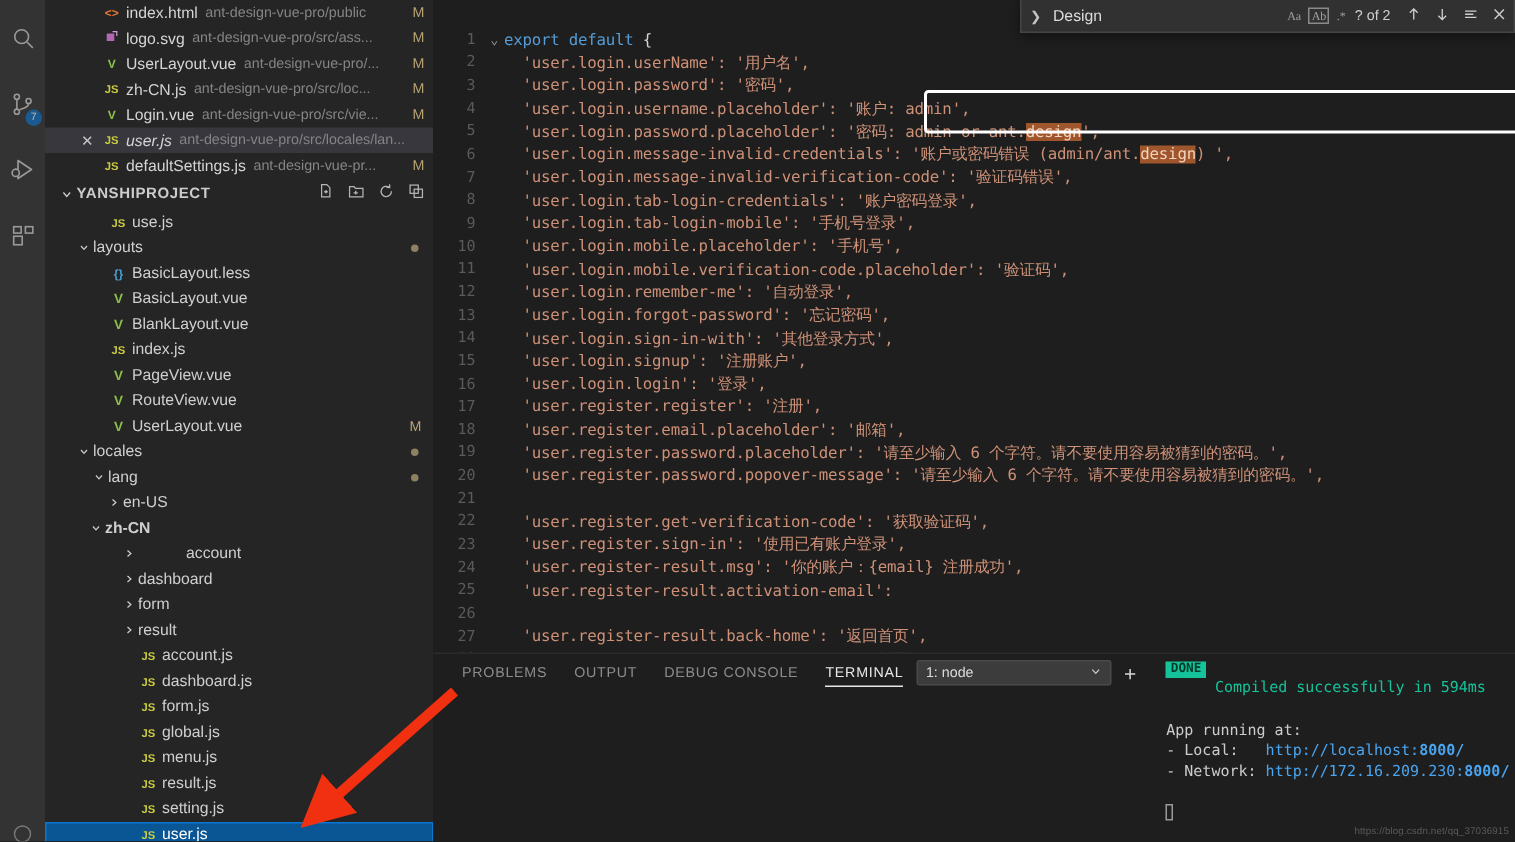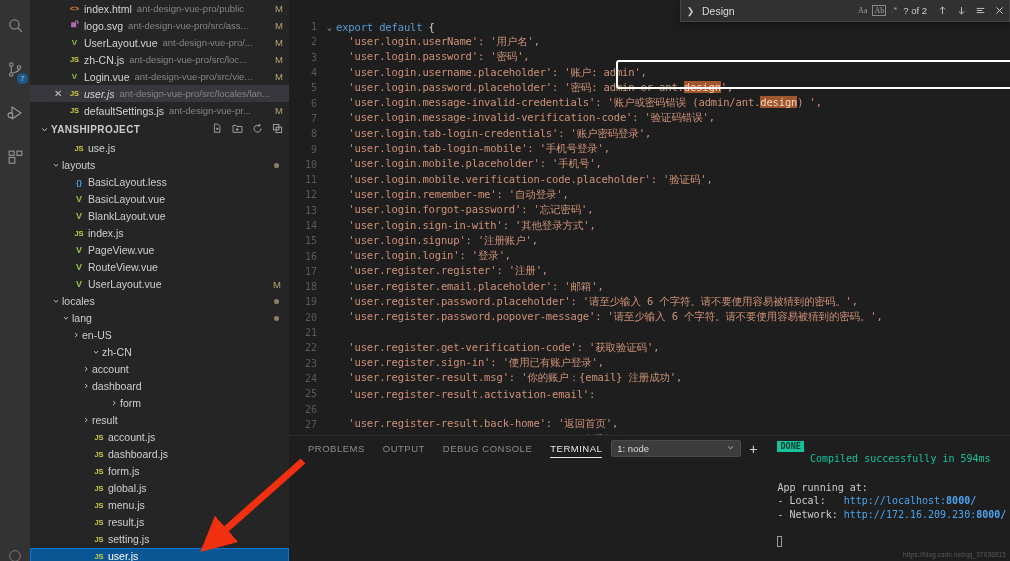--- a/index.html
+++ b/index.html
@@ -341,45 +341,45 @@
           <span class="dot"></span>
         </div>
         <div class="tr" style="padding-left: 40px;">
           <span class="tr-arrow">
             <svg width="8" height="8" viewBox="0 0 16 16" fill="none" stroke="#cccccc" stroke-width="1.7">
               <path d="M6 4 L10.5 8 L6 12"></path>
             </svg>
           </span>
           <span class="tr-label">en-US</span>
         </div>
-        <div class="tr" style="padding-left: 60px;">
+        <div class="tr" style="padding-left: 28px; font-weight: bold;">
           <span class="tr-arrow">
             <svg width="8" height="8" viewBox="0 0 16 16" fill="none" stroke="#cccccc" stroke-width="1.7">
               <path d="M4 6 L8 10.5 L12 6"></path>
             </svg>
           </span>
           <span class="tr-label">zh-CN</span>
         </div>
-        <div class="tr" style="padding-left: 50px;">
+        <div class="tr" style="padding-left: 50px; gap: 32px;">
           <span class="tr-arrow">
             <svg width="8" height="8" viewBox="0 0 16 16" fill="none" stroke="#cccccc" stroke-width="1.7">
               <path d="M6 4 L10.5 8 L6 12"></path>
             </svg>
           </span>
           <span class="tr-label">account</span>
         </div>
         <div class="tr" style="padding-left: 50px;">
           <span class="tr-arrow">
             <svg width="8" height="8" viewBox="0 0 16 16" fill="none" stroke="#cccccc" stroke-width="1.7">
               <path d="M6 4 L10.5 8 L6 12"></path>
             </svg>
           </span>
           <span class="tr-label">dashboard</span>
         </div>
-        <div class="tr" style="padding-left: 50px; margin-left: 28px;">
+        <div class="tr" style="padding-left: 50px;">
           <span class="tr-arrow">
             <svg width="8" height="8" viewBox="0 0 16 16" fill="none" stroke="#cccccc" stroke-width="1.7">
               <path d="M6 4 L10.5 8 L6 12"></path>
             </svg>
           </span>
           <span class="tr-label">form</span>
         </div>
         <div class="tr" style="padding-left: 50px;">
           <span class="tr-arrow">
             <svg width="8" height="8" viewBox="0 0 16 16" fill="none" stroke="#cccccc" stroke-width="1.7">

